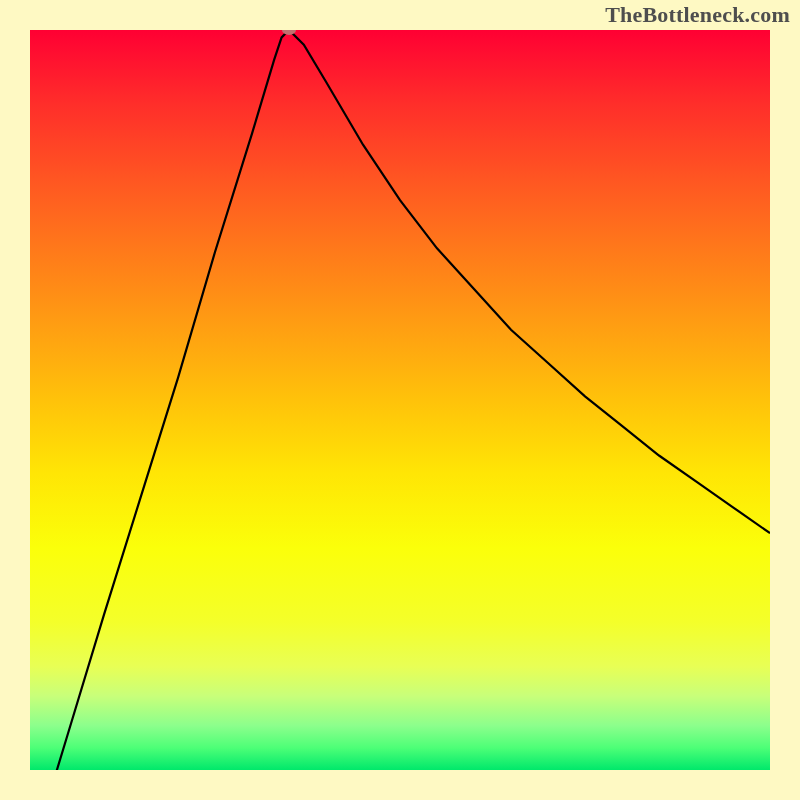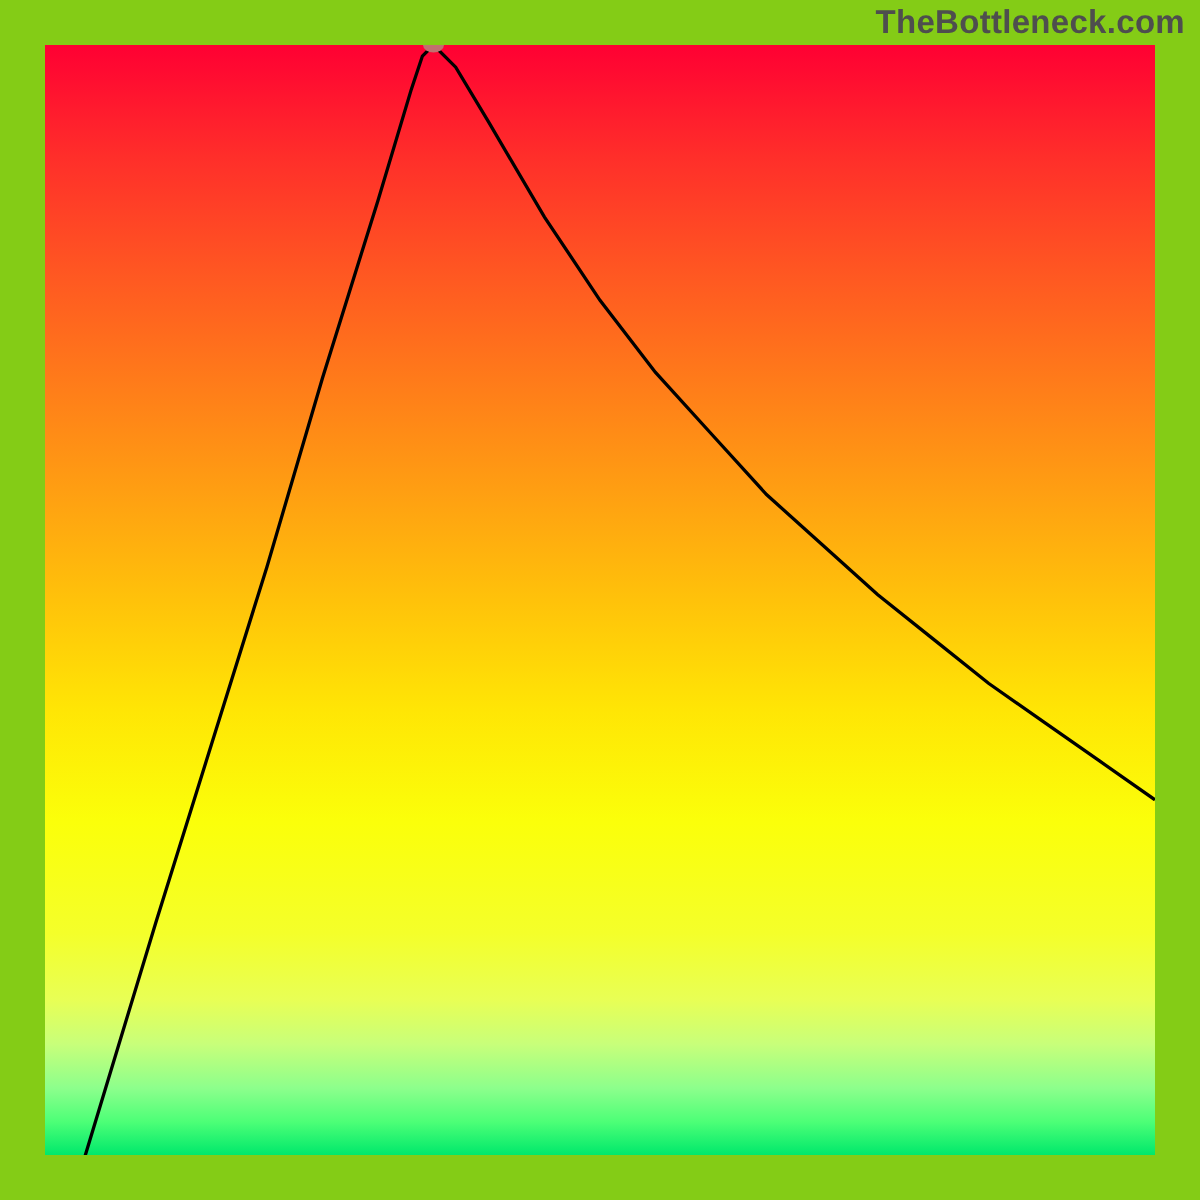--- a/index.html
+++ b/index.html
@@ -8,21 +8,22 @@
     width: 800px;
     height: 800px;
     background: #000;
     overflow: hidden;
     font-family: Arial, Helvetica, sans-serif;
   }
   .frame {
     position: relative;
     width: 800px;
     height: 800px;
-    background: #84cc16;
+    background: #fef9c3;
+    font-family: Liberation Serif, serif;
   }
   .watermark {
     position: absolute;
     top: 2px;
     right: 10px;
     color: #4e4e4e;
     font-size: 22px;
     font-weight: bold;
     z-index: 30;
     letter-spacing: 0.2px;

